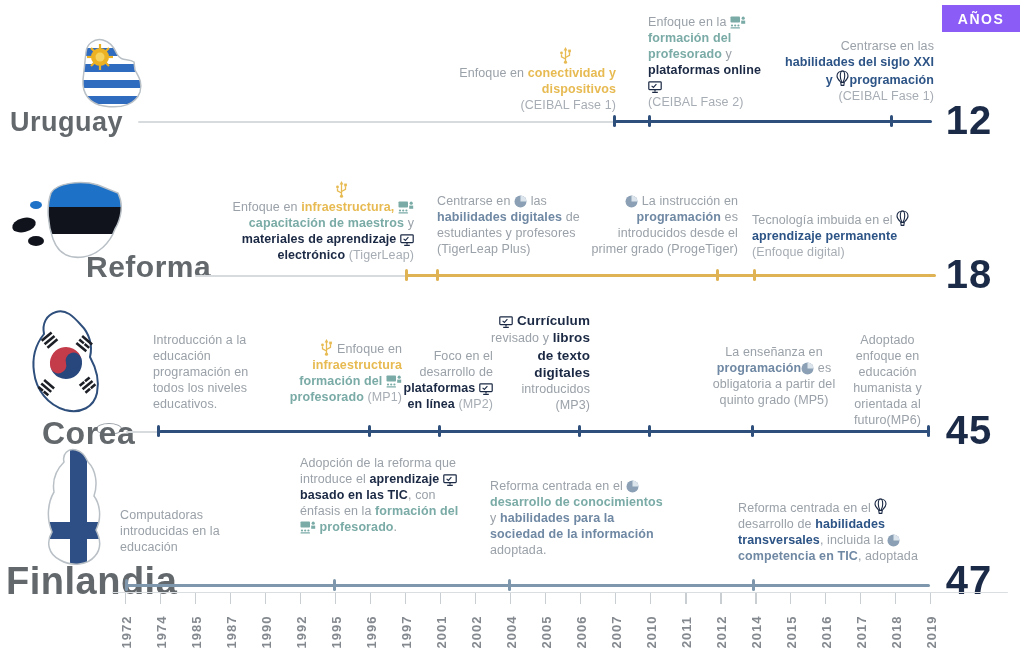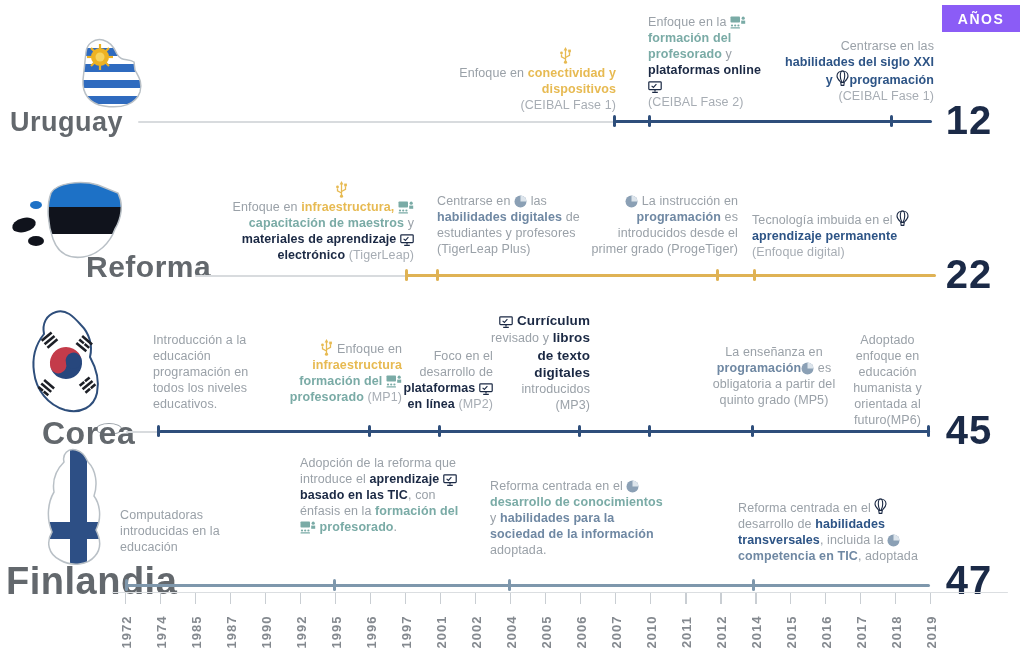--- a/index.html
+++ b/index.html
@@ -163,21 +163,21 @@
   <div class="tick" style="left:751px;top:425px;background:#2e4e7b"></div>
   <div class="tick" style="left:927px;top:425px;background:#2e4e7b"></div>
 
   <div class="seg" style="left:125px;top:584px;width:805px;height:3px;background:#7e97ac"></div>
   <div class="tick" style="left:125px;top:579px;background:#7e97ac"></div>
   <div class="tick" style="left:333px;top:579px;background:#7e97ac"></div>
   <div class="tick" style="left:508px;top:579px;background:#7e97ac"></div>
   <div class="tick" style="left:752px;top:579px;background:#7e97ac"></div>
 
   <div class="num" style="left:933px;top:98px">12</div>
-  <div class="num" style="left:933px;top:252px">22</div>
+  <div class="num" style="left:933px;top:252px">18</div>
   <div class="num" style="left:933px;top:408px">45</div>
   <div class="num" style="left:933px;top:558px">47</div>
 
   <div class="ann ta-r" style="left:440px;top:46px;width:176px">
     <div class="iline" style="padding-right:44px"><span class="icn"><svg width="13" height="18" viewBox="0 0 13 18">
             <g fill="none" stroke="#e7ba52" stroke-width="1.3">
               <path d="M6.5 15.5V4"></path>
               <path d="M6.5 13l-4-2.2V8.5"></path>
               <path d="M6.5 11.5l4-2.2v-3"></path>
             </g>

